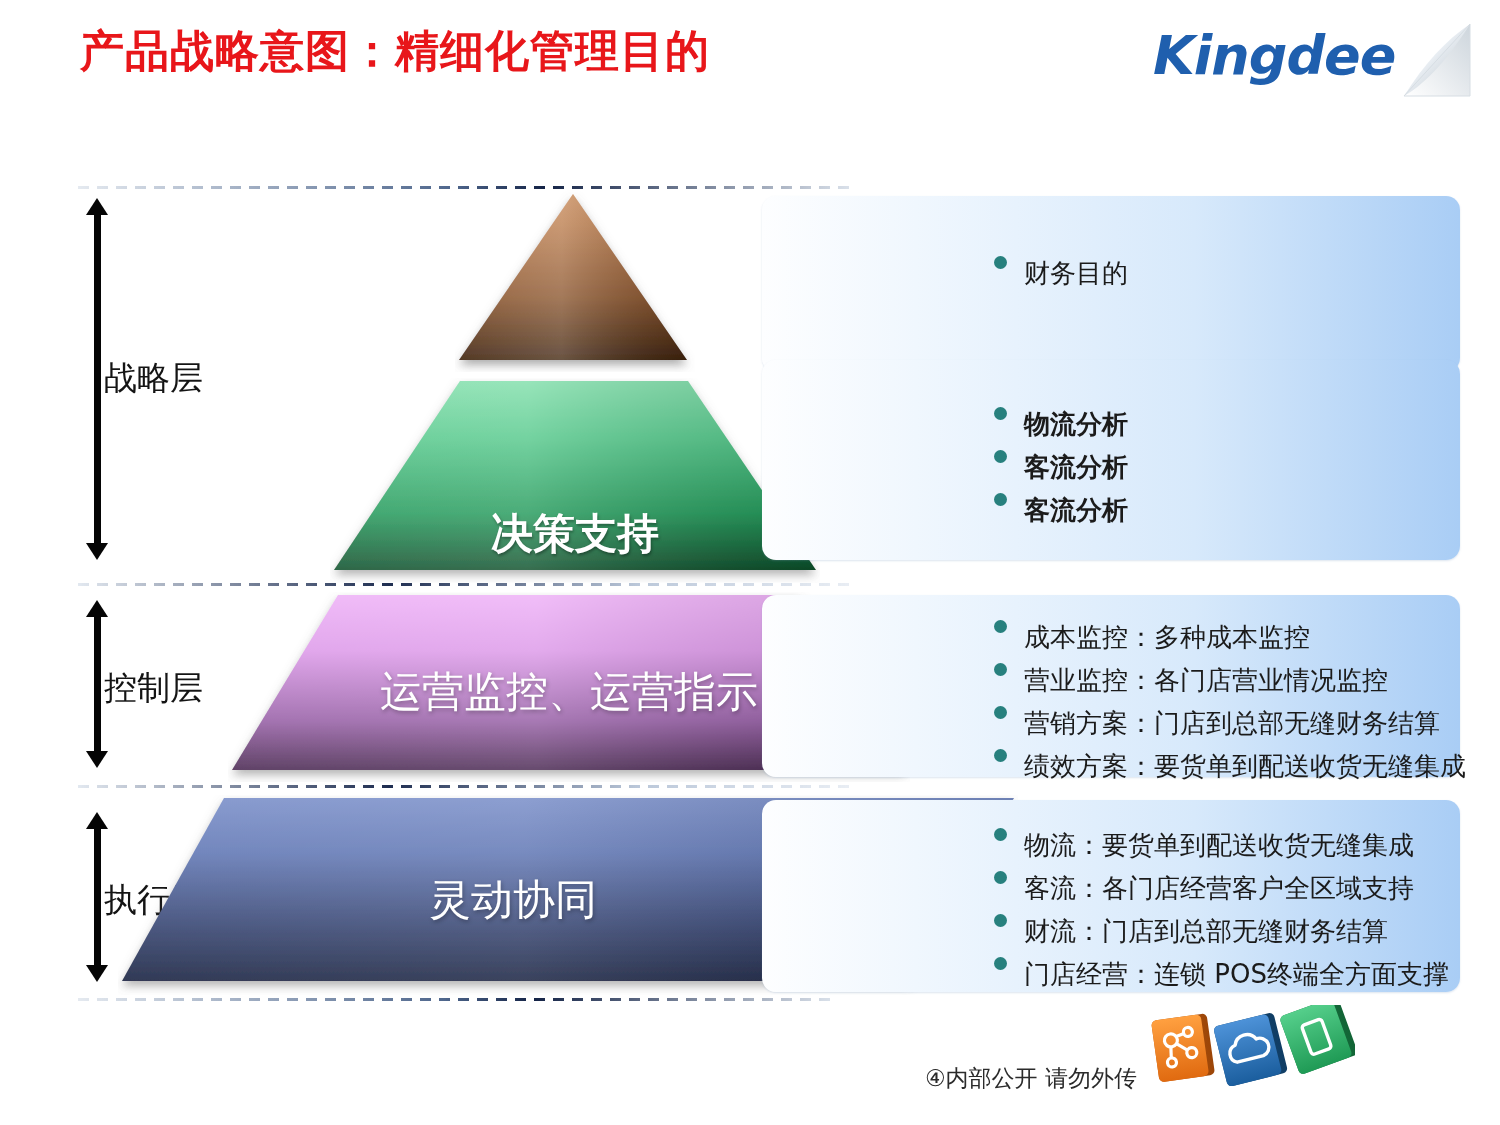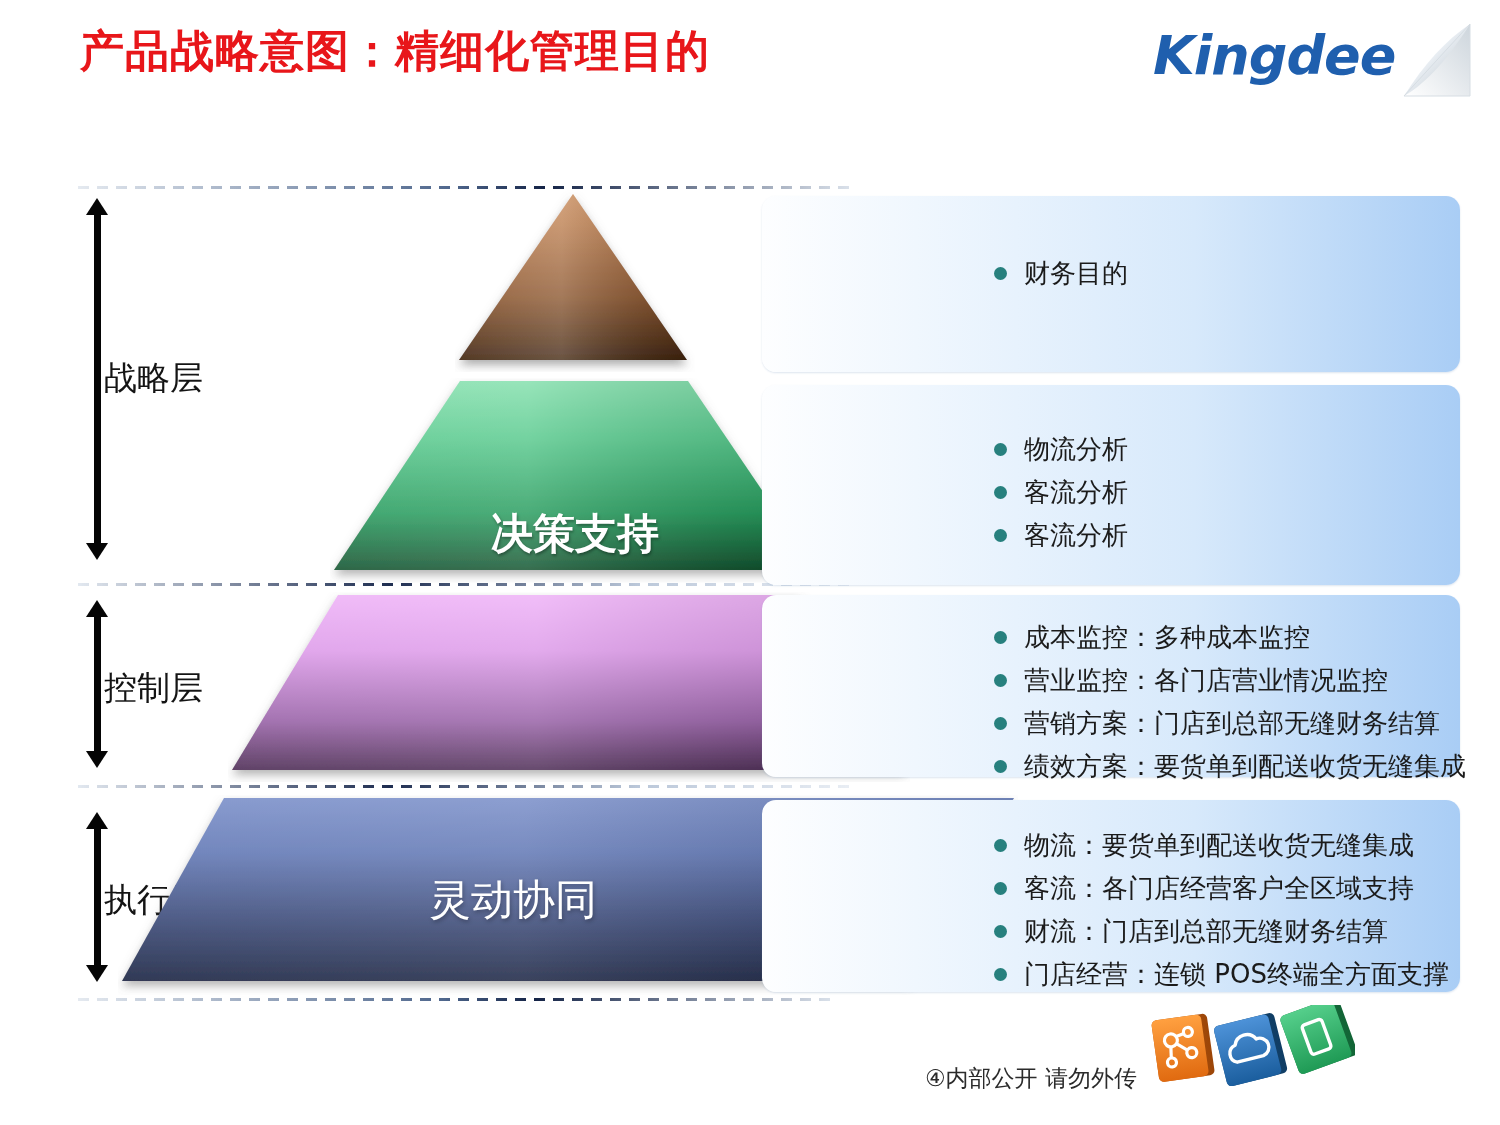--- a/index.html
+++ b/index.html
@@ -144,21 +144,21 @@
     background: linear-gradient(to right, #fdfeff 0%, #f0f7fe 22%, #d7e9fb 62%, #a9cdf5 100%);
     box-shadow: 0 1px 2px rgba(120,150,190,0.25);
   }
   .bullets {
     position: absolute;
     left: 232px;
     width: 460px;
   }
   .bullet-row {
     display: flex;
-    align-items: center;
+    align-items: flex-start;
     margin-bottom: 7px;
     white-space: nowrap;
   }
   .bullet-dot {
     width: 13px; height: 13px;
     border-radius: 50%;
     background: #27807e;
     flex: 0 0 13px;
     margin-right: 17px;
   }
@@ -293,20 +293,21 @@
         <stop offset="45%" stop-color="#ffffff" stop-opacity="0.16"></stop>
         <stop offset="100%" stop-color="#000000" stop-opacity="0.10"></stop>
       </linearGradient>
       <filter id="shadC" x="-15%" y="-10%" width="135%" height="155%">
         <feDropShadow dx="0" dy="5" stdDeviation="5" flood-color="#6b6b6b" flood-opacity="0.5"></feDropShadow>
       </filter>
     </defs>
     <polygon points="110,3 572,3 678,178 4,178" fill="url(#gCtl)" filter="url(#shadC)"></polygon>
     <polygon points="110,3 572,3 678,178 4,178" fill="url(#gCtlShine)"></polygon>
   </svg>
+  <div class="pyr-label lbl-control" style="left:228px; top:664px; width:682px;">运营监控、运营指示</div>
 
   <svg class="pyr-shape" style="left:118px; top:795px; width:900px; height:200px;" viewBox="0 0 900 200">
     <defs>
       <linearGradient id="gExe" x1="0" y1="0" x2="0" y2="1">
         <stop offset="0%" stop-color="#7a8fc9"></stop>
         <stop offset="30%" stop-color="#6278b5"></stop>
         <stop offset="72%" stop-color="#35436f"></stop>
         <stop offset="100%" stop-color="#1b2442"></stop>
       </linearGradient>
       <linearGradient id="gExeShine" x1="0" y1="0" x2="1" y2="0">
@@ -326,21 +327,21 @@
 
 <div class="info-panel" style="top:196px; height:176px;">
   <div class="bullets" style="top:60px;">
     <div class="bullet-row">
       <span class="bullet-dot"></span>
       <span class="bullet-text">财务目的</span>
     </div>
   </div>
 </div>
 
-<div class="info-panel" style="top:385px; height:200px;">
+<div class="info-panel" style="top:360px; height:200px;font-weight:bold;">
   <div class="bullets" style="top:47px;">
     <div class="bullet-row">
       <span class="bullet-dot"></span>
       <span class="bullet-text">物流分析</span>
     </div>
     <div class="bullet-row">
       <span class="bullet-dot"></span>
       <span class="bullet-text">客流分析</span>
     </div>
     <div class="bullet-row">

